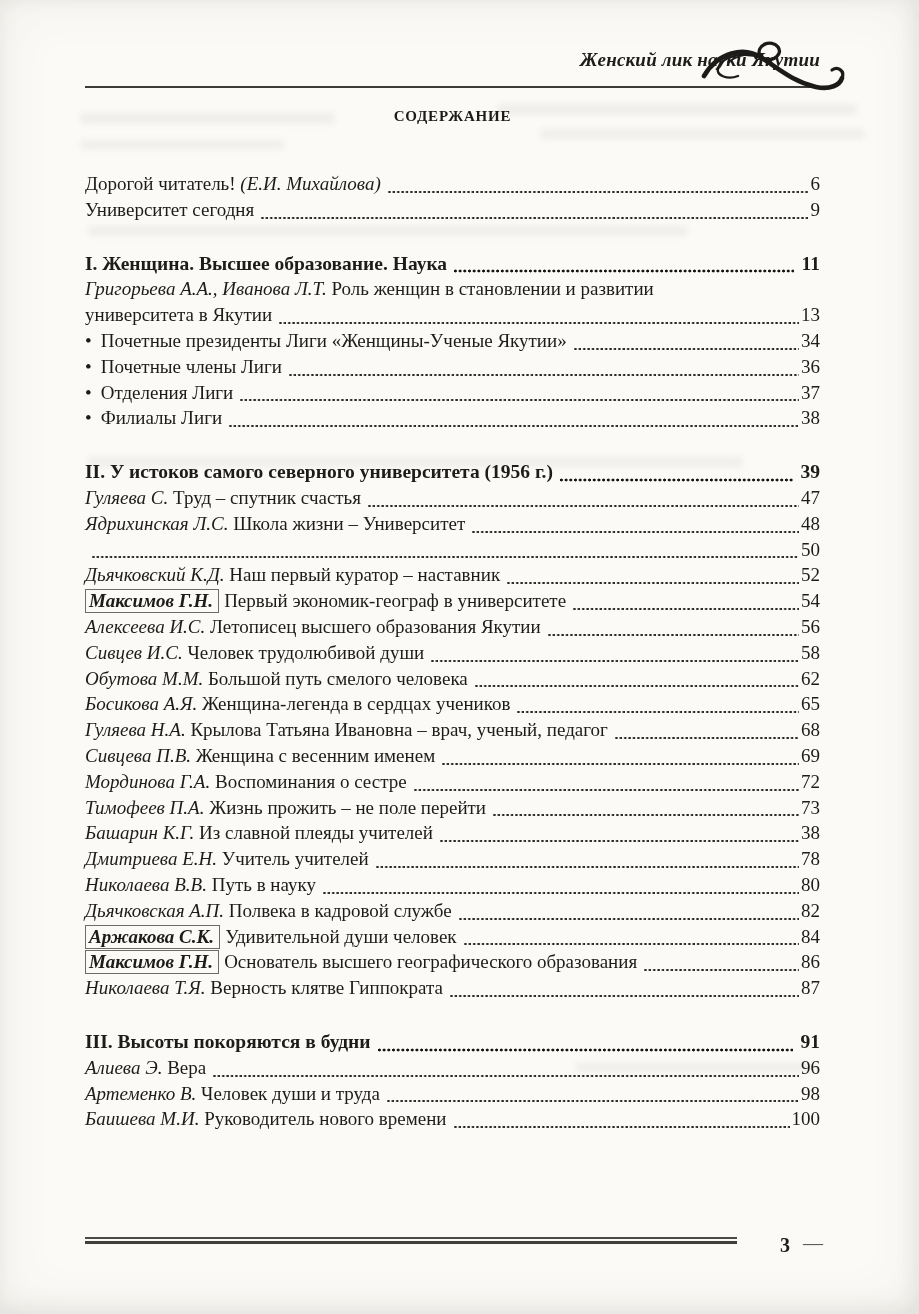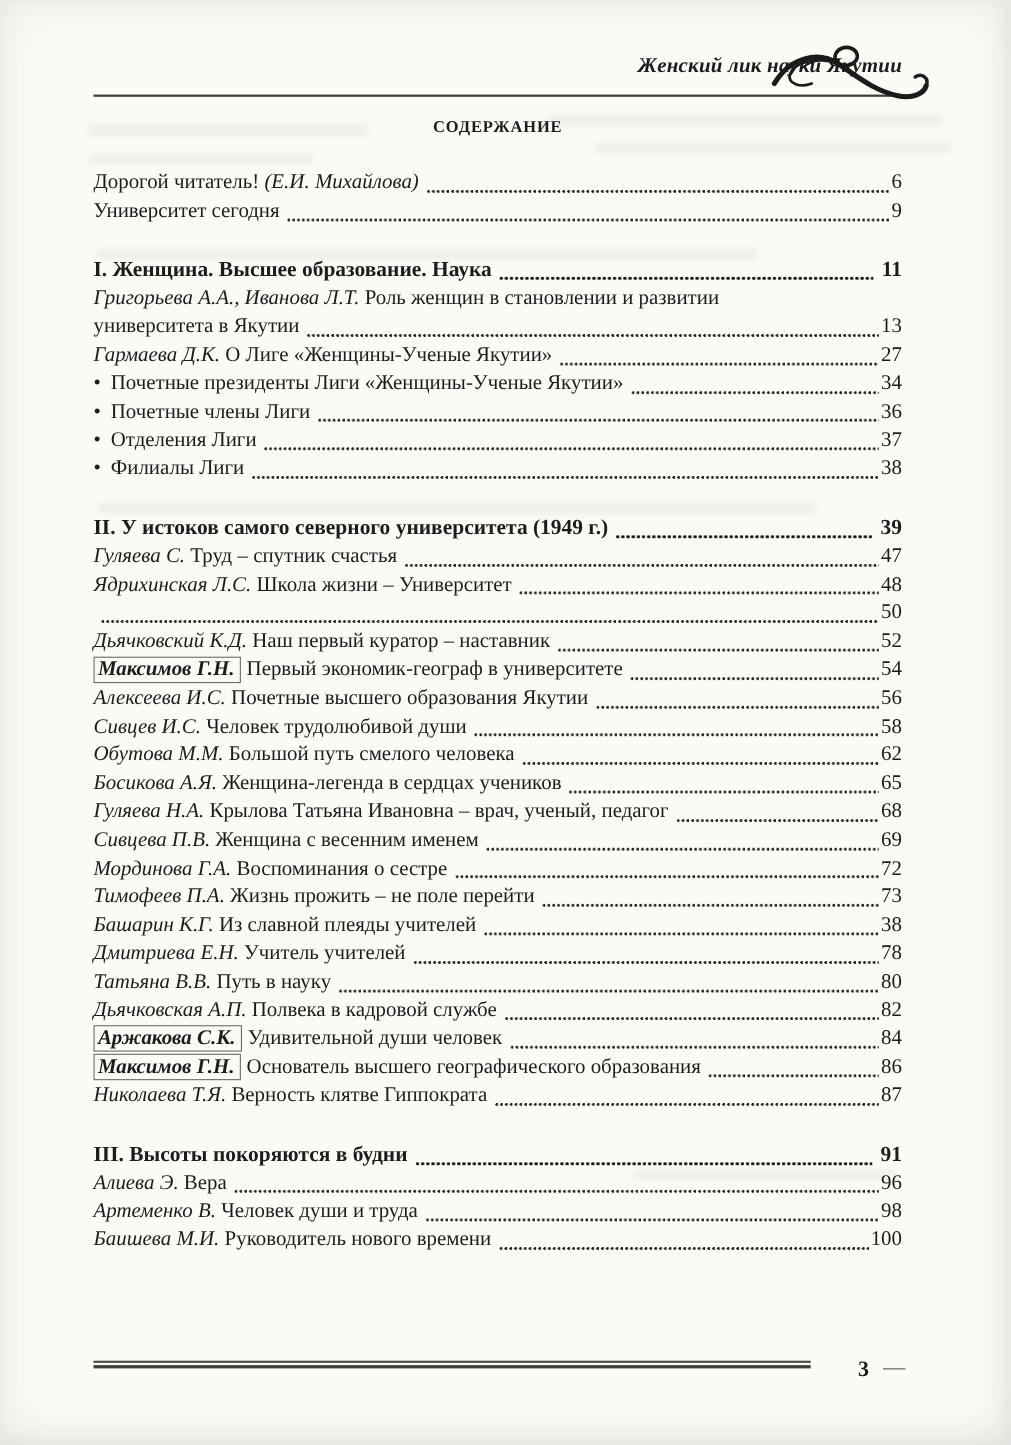--- a/index.html
+++ b/index.html
@@ -22,21 +22,21 @@
     position:absolute;top:49px;left:85px;width:735px;text-align:right;
     font-size:19px;font-weight:bold;font-style:italic;letter-spacing:0.2px;z-index:1;
   }
   .header-rule{position:absolute;top:86px;left:85px;width:749px;height:2px;background:#3d3b39;z-index:1;}
   .flourish{position:absolute;top:38px;left:698px;z-index:2;}
   .toc-title{
     position:absolute;top:108px;left:85px;width:735px;margin:0;text-align:center;
     font-size:15px;font-weight:bold;letter-spacing:0.8px;z-index:1;
   }
   
-  .toc{position:absolute;top:155px;left:85px;width:735px;z-index:1;}
+  .toc{position:absolute;top:173px;left:85px;width:735px;z-index:1;}
   .toc-row{display:flex;align-items:baseline;height:25.8px;font-size:19px;white-space:nowrap;}
   .toc-row.gap{margin-top:28px;}
   .toc-row.section{font-weight:bold;font-size:19.5px;}
   .it{font-style:italic;}
   .boxed{border:1px solid #6e6a66;padding:0 5px 1px 3px;margin-right:5px;font-weight:bold;}
   .bullet{margin-right:9px;}
   .entry-text{flex:0 0 auto;}
   .dots{
     flex:1 1 auto;min-width:10px;align-self:flex-end;height:6px;
     margin:0 2px 4px 7px;
@@ -101,25 +101,20 @@
       </div>
       <div class="toc-row">
         <span class="entry-text"><span class="it">Григорьева А.А., Иванова Л.Т.</span><span> Роль женщин в становлении и развитии</span></span>
       </div>
       <div class="toc-row">
         <span class="entry-text"><span>университета в Якутии</span></span>
         <span class="dots"></span>
         <span class="pg">13</span>
       </div>
       <div class="toc-row">
-        <span class="entry-text"><span class="it">Гармаева Д.К.</span><span> О Лиге «Женщины-Ученые Якутии»</span></span>
-        <span class="dots"></span>
-        <span class="pg">27</span>
-      </div>
-      <div class="toc-row">
         <span class="bullet">•</span>
         <span class="entry-text"><span>Почетные президенты Лиги «Женщины-Ученые Якутии»</span></span>
         <span class="dots"></span>
         <span class="pg">34</span>
       </div>
       <div class="toc-row">
         <span class="bullet">•</span>
         <span class="entry-text"><span>Почетные члены Лиги</span></span>
         <span class="dots"></span>
         <span class="pg">36</span>
@@ -130,21 +125,21 @@
         <span class="dots"></span>
         <span class="pg">37</span>
       </div>
       <div class="toc-row">
         <span class="bullet">•</span>
         <span class="entry-text"><span>Филиалы Лиги</span></span>
         <span class="dots"></span>
         <span class="pg">38</span>
       </div>
       <div class="toc-row section gap">
-        <span class="entry-text"><span>II. У истоков самого северного университета (1949 г.)</span></span>
+        <span class="entry-text"><span>II. У истоков самого северного университета (1956 г.)</span></span>
         <span class="dots"></span>
         <span class="pg">39</span>
       </div>
       <div class="toc-row">
         <span class="entry-text"><span class="it">Гуляева С.</span><span> Труд – спутник счастья</span></span>
         <span class="dots"></span>
         <span class="pg">47</span>
       </div>
       <div class="toc-row">
         <span class="entry-text"><span class="it">Ядрихинская Л.С.</span><span> Школа жизни – Университет</span></span>
@@ -159,21 +154,21 @@
         <span class="entry-text"><span class="it">Дьячковский К.Д.</span><span> Наш первый куратор – наставник</span></span>
         <span class="dots"></span>
         <span class="pg">52</span>
       </div>
       <div class="toc-row">
         <span class="entry-text"><span class="it boxed">Максимов Г.Н.</span><span>Первый экономик-географ в университете</span></span>
         <span class="dots"></span>
         <span class="pg">54</span>
       </div>
       <div class="toc-row">
-        <span class="entry-text"><span class="it">Алексеева И.С.</span><span> Почетные высшего образования Якутии</span></span>
+        <span class="entry-text"><span class="it">Алексеева И.С.</span><span> Летописец высшего образования Якутии</span></span>
         <span class="dots"></span>
         <span class="pg">56</span>
       </div>
       <div class="toc-row">
         <span class="entry-text"><span class="it">Сивцев И.С.</span><span> Человек трудолюбивой души</span></span>
         <span class="dots"></span>
         <span class="pg">58</span>
       </div>
       <div class="toc-row">
         <span class="entry-text"><span class="it">Обутова М.М.</span><span> Большой путь смелого человека</span></span>
@@ -209,21 +204,21 @@
         <span class="entry-text"><span class="it">Башарин К.Г.</span><span> Из славной плеяды учителей</span></span>
         <span class="dots"></span>
         <span class="pg">38</span>
       </div>
       <div class="toc-row">
         <span class="entry-text"><span class="it">Дмитриева Е.Н.</span><span> Учитель учителей</span></span>
         <span class="dots"></span>
         <span class="pg">78</span>
       </div>
       <div class="toc-row">
-        <span class="entry-text"><span class="it">Татьяна В.В.</span><span> Путь в науку</span></span>
+        <span class="entry-text"><span class="it">Николаева В.В.</span><span> Путь в науку</span></span>
         <span class="dots"></span>
         <span class="pg">80</span>
       </div>
       <div class="toc-row">
         <span class="entry-text"><span class="it">Дьячковская А.П.</span><span> Полвека в кадровой службе</span></span>
         <span class="dots"></span>
         <span class="pg">82</span>
       </div>
       <div class="toc-row">
         <span class="entry-text"><span class="it boxed">Аржакова С.К.</span><span>Удивительной души человек</span></span>

